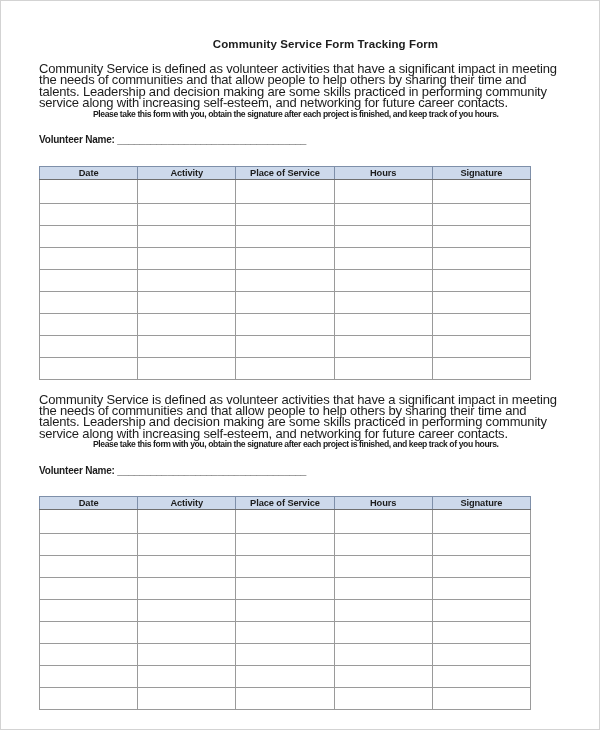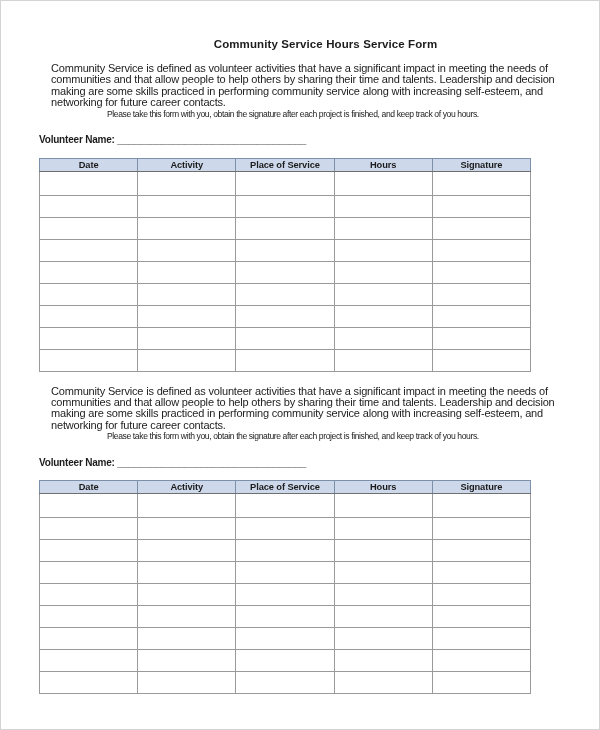--- a/index.html
+++ b/index.html
@@ -18,35 +18,34 @@
     border:1px solid var(--page-border);
     padding:36px 25px 0 38px;
     overflow:hidden;
   }
   .title{
     font-size:11.5px;font-weight:bold;text-align:center;
     margin-left:38px;margin-bottom:12px;line-height:14px;
     letter-spacing:0.1px;
   }
   .intro{
-    font-size:11px;line-height:11.4px;letter-spacing:-0.18px;
+    font-size:13px;line-height:11.4px;letter-spacing:-0.18px;
     width:524px;
-    margin-left:12px;
   }
   .instruction{
-    font-size:8.6px;font-weight:normal;line-height:11.4px;
-    margin-left:68px;letter-spacing:-0.4px;white-space:nowrap;
+    font-size:8.6px;font-weight:bold;line-height:11.4px;
+    margin-left:54px;letter-spacing:-0.4px;white-space:nowrap;
   }
   .vol-line{
     margin-top:14px;font-size:10px;font-weight:bold;
     letter-spacing:-0.2px;line-height:11.5px;white-space:nowrap;
   }
   .vol-line .blank{letter-spacing:0;}
   table.hours{
-    width:492px;margin-top:12px;
+    width:492px;margin-top:20px;
     border-collapse:collapse;table-layout:fixed;
     border:1px solid #8a8a8a;
   }
   table.hours th{
     background:var(--header-fill);
     border:1px solid var(--header-border);
     border-bottom:1px solid #6f6f6f;
     font-size:9.3px;font-weight:bold;
     height:13px;padding:0 2px;text-align:center;vertical-align:middle;
     letter-spacing:-0.1px;
@@ -56,21 +55,21 @@
     height:22px;background:#ffffff;
   }
   table.hours tbody tr:first-child td{height:24px;}
   section.form-section.second{margin-top:14px;}
 </style>
 </head>
 <body>
 
 <div class="doc">
 
-  <div class="title">Community Service Hours Service Form</div>
+  <div class="title">Community Service Form Tracking Form</div>
 
   <section class="form-section first">
     <p class="intro">Community Service is defined as volunteer activities that have a significant impact in meeting the needs of communities and that allow people to help others by sharing their time and talents.  Leadership and decision making are some skills practiced in performing community service along with increasing self-esteem, and networking for future career contacts.</p>
     <p class="instruction">Please take this form with you, obtain the signature after each project is finished, and keep track of you hours.</p>
     <p class="vol-line"><span>Volunteer Name:</span>&nbsp;<span class="blank">__________________________________</span></p>
     <table class="hours">
       <thead>
           <tr>
             <th style="width: 20%;">Date</th>
             <th style="width: 20%;">Activity</th>

